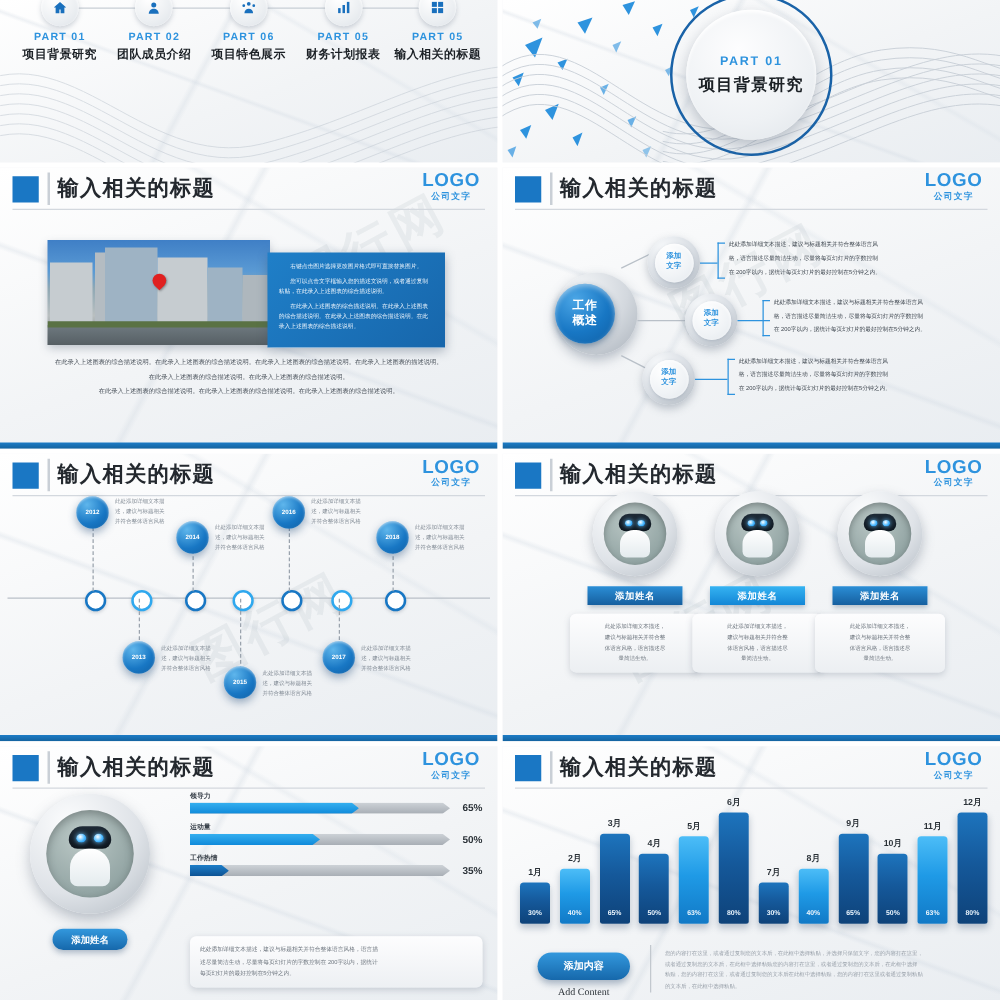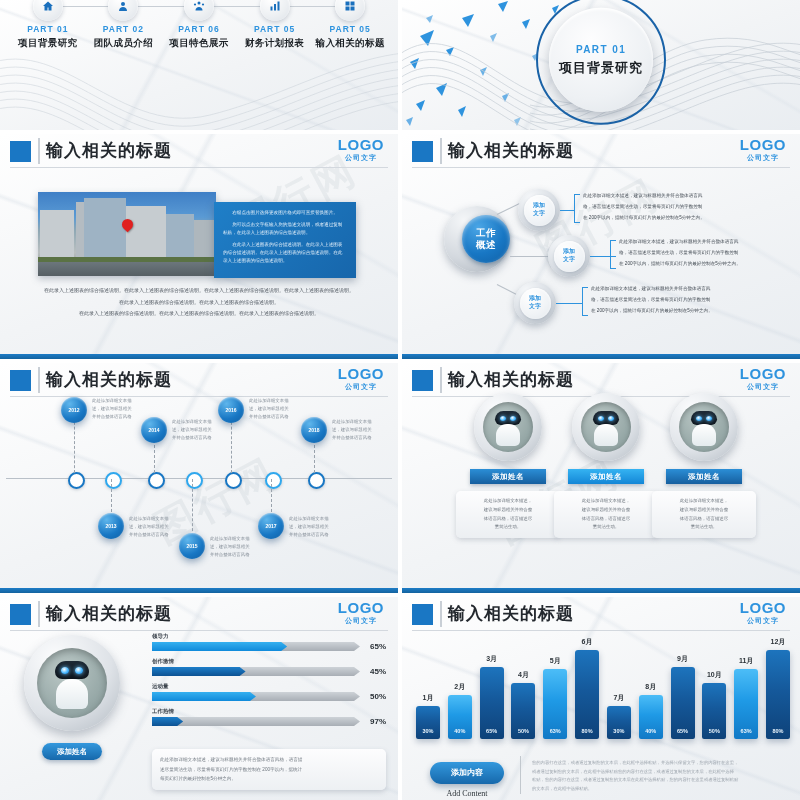--- a/index.html
+++ b/index.html
@@ -69,23 +69,23 @@
   .pin{position:absolute;left:84px;top:27px;width:11px;height:11px;border-radius:50% 50% 50% 0;
        background:#e02020;transform:rotate(-45deg);box-shadow:0 1px 2px rgba(0,0,0,.4);}
   .bluebox{position:absolute;left:214px;top:68px;width:142px;height:76px;
            background:linear-gradient(135deg,#1f7fc8,#1766ab);
            box-shadow:0 3px 8px rgba(60,80,105,.40);padding:7px 9px;box-sizing:border-box;}
   .bluebox p{margin:0 0 4px 0;color:#e8f2fb;font-size:4.6px;line-height:1.75;text-indent:2em;}
   .caption{position:absolute;left:26px;right:26px;top:152px;text-align:center;}
   .caption p{margin:0 0 3px 0;font-size:5px;color:#4a525b;line-height:1.7;}
 
   
-  .mm-center{position:absolute;left:42px;top:72px;width:66px;height:66px;border-radius:50%;
+  .mm-center{position:absolute;left:42px;top:84px;width:66px;height:66px;border-radius:50%;
     background:radial-gradient(circle at 30% 22%,#f4f6f8,#d3d8de 55%,#a9b1ba);
-    box-shadow:0 4px 9px rgba(80,95,115,.38);display:flex;align-items:center;justify-content:flex-end;}
+    box-shadow:0 4px 9px rgba(80,95,115,.38);display:flex;align-items:center;justify-content:flex-start;}
   .mm-center i{width:48px;height:48px;border-radius:50%;font-style:normal;
     background:radial-gradient(circle at 34% 26%,#4ba6e6,#1877c4 55%,#0f5ea3);
     box-shadow:inset 0 2px 4px rgba(255,255,255,.45),0 2px 5px rgba(20,60,100,.45);
     color:#fff;font-size:9.5px;font-weight:bold;line-height:1.25;
     display:flex;flex-direction:column;align-items:center;justify-content:center;letter-spacing:.5px;}
   .sat{position:absolute;width:42px;height:42px;border-radius:50%;
     background:radial-gradient(circle at 30% 22%,#f6f8fa,#d8dde3 55%,#aeb6bf);
     box-shadow:0 3px 7px rgba(80,95,115,.34);display:flex;align-items:center;justify-content:center;}
   .sat i{width:31px;height:31px;border-radius:50%;font-style:normal;
     background:radial-gradient(circle at 34% 26%,#ffffff,#f0f3f6 60%,#e3e8ed);
@@ -603,41 +603,33 @@
     <div class="bars">
       <div class="brow">
         <div class="blab">领导力</div>
         <div class="btrack">
           <div class="bbg"></div>
           <div class="bfill c1" style="width:calc((100% - 26px) * 0.65)"></div>
           <div class="bpct">65%</div>
         </div>
       </div>
       <div class="brow">
-        <div class="blab">创作激情</div>
-        <div class="btrack">
-          <div class="bbg"></div>
-          <div class="bfill c2" style="width:calc((100% - 26px) * 0.45)"></div>
-          <div class="bpct">45%</div>
-        </div>
-      </div>
-      <div class="brow">
         <div class="blab">运动量</div>
         <div class="btrack">
           <div class="bbg"></div>
           <div class="bfill c1" style="width:calc((100% - 26px) * 0.50)"></div>
           <div class="bpct">50%</div>
         </div>
       </div>
       <div class="brow">
         <div class="blab">工作热情</div>
         <div class="btrack">
           <div class="bbg"></div>
           <div class="bfill c2" style="width:calc((100% - 26px) * 0.15)"></div>
-          <div class="bpct">97%</div>
+          <div class="bpct">35%</div>
         </div>
       </div>
     </div>
 
     <div class="note">
       <p>此处添加详细文本描述，建议与标题相关并符合整体语言风格，语言描</p>
       <p>述尽量简洁生动，尽量将每页幻灯片的字数控制在 200字以内，据统计</p>
       <p>每页幻灯片的最好控制在5分钟之内。</p>
     </div>
   </div>

